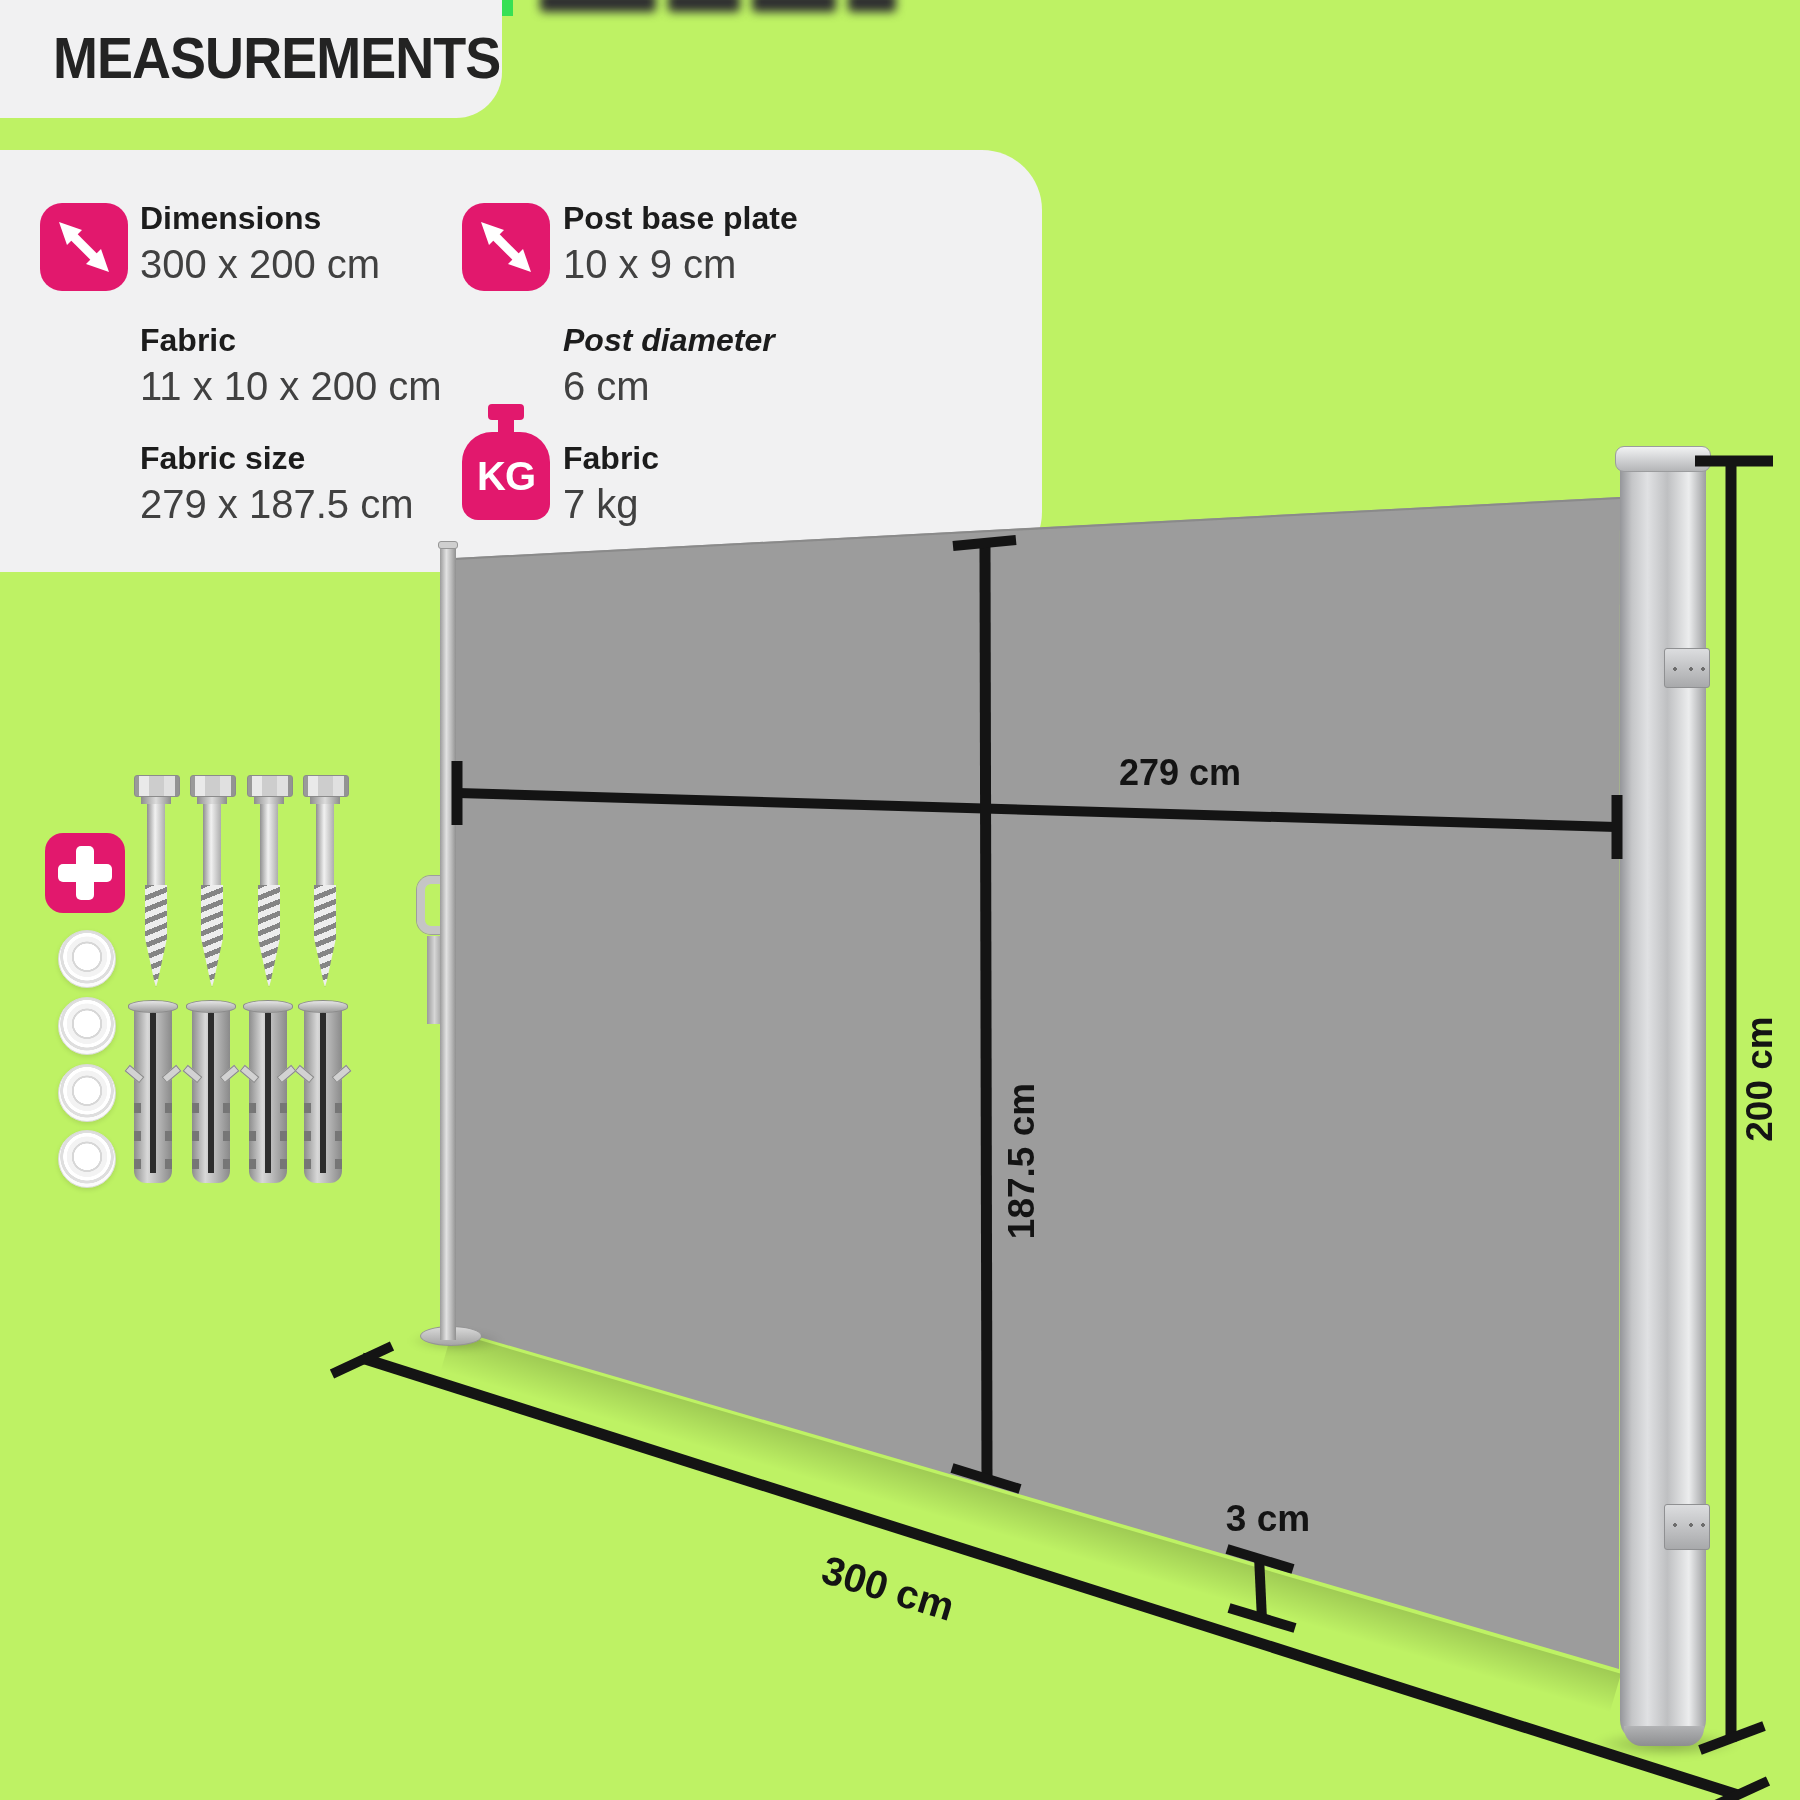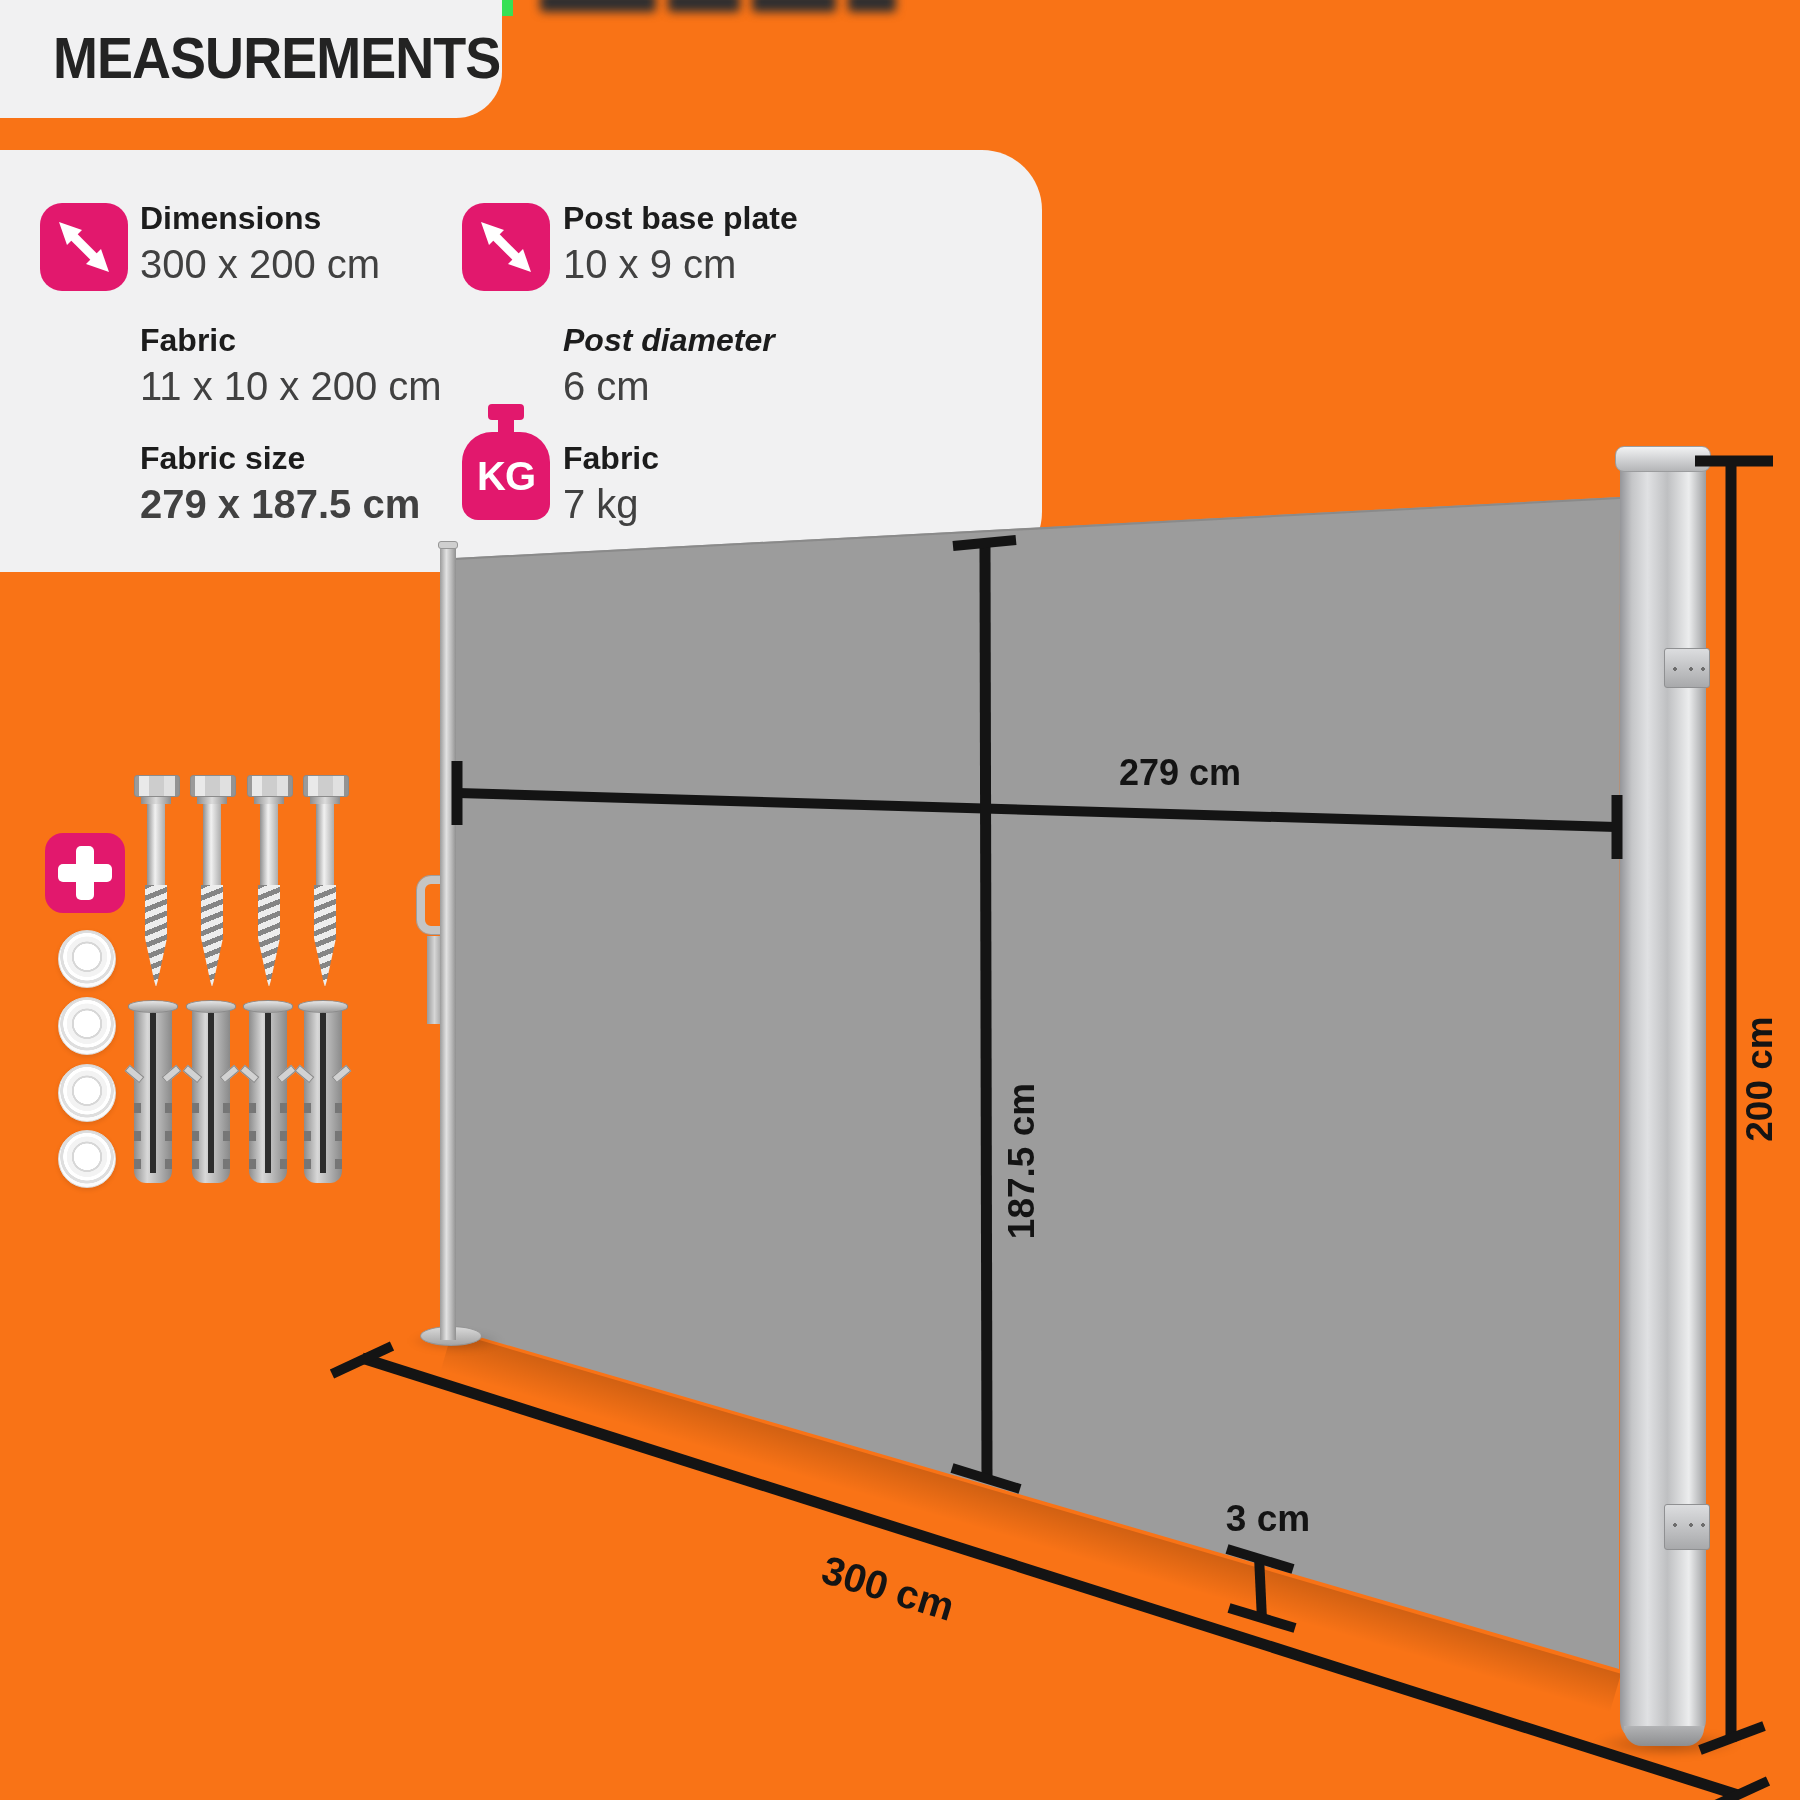--- a/index.html
+++ b/index.html
@@ -1,16 +1,16 @@
 <!DOCTYPE html>
 <html><head>
 <meta charset="utf-8">
 <style>
   html,body{margin:0;padding:0;background:#ffffff;}
-  .canvas{position:relative;width:1800px;height:1800px;background:#f97316;overflow:hidden;
+  .canvas{position:relative;width:1800px;height:1800px;background:#bef264;overflow:hidden;
           font-family:"Liberation Sans","DejaVu Sans",sans-serif;}
 
   
   .frag{position:absolute;top:-8px;height:20px;background:#2e2e30;filter:blur(5px);border-radius:4px;}
   .green-slash{position:absolute;left:479px;top:-6px;width:11px;height:24px;background:#37e054;
                transform:skewX(-20deg);filter:blur(1px);}
   .green-bar{position:absolute;left:497px;top:-4px;width:16px;height:20px;background:#37e054;filter:blur(0.5px);}
 
   
   .header-panel{position:absolute;left:-50px;top:-62px;width:552px;height:180px;background:#f1f1f2;border-radius:46px;}
@@ -143,21 +143,21 @@
       <polygon points="69,69 46,61 61,46" fill="#ffffff"></polygon>
     </svg>
   </div>
   <div class="spec-label panelz" style="left:140px;top:200px;">Dimensions</div>
   <div class="spec-value panelz" style="left:140px;top:242px;">300 x 200 cm</div>
 
   <div class="spec-label panelz" style="left:140px;top:322px;">Fabric</div>
   <div class="spec-value panelz" style="left:140px;top:364px;">11 x 10 x 200 cm</div>
 
   <div class="spec-label panelz" style="left:140px;top:440px;">Fabric size</div>
-  <div class="spec-value panelz" style="left:140px;top:482px;font-weight:bold;">279 x 187.5 cm</div>
+  <div class="spec-value panelz" style="left:140px;top:482px;">279 x 187.5 cm</div>
 
   <div class="picon panelz" style="left:462px;top:203px;">
     <svg width="88" height="88" viewBox="0 0 88 88">
       <line x1="30" y1="30" x2="58" y2="58" stroke="#ffffff" stroke-width="9"></line>
       <polygon points="19,19 42,27 27,42" fill="#ffffff"></polygon>
       <polygon points="69,69 46,61 61,46" fill="#ffffff"></polygon>
     </svg>
   </div>
   <div class="spec-label panelz" style="left:563px;top:200px;">Post base plate</div>
   <div class="spec-value panelz" style="left:563px;top:242px;">10 x 9 cm</div>

